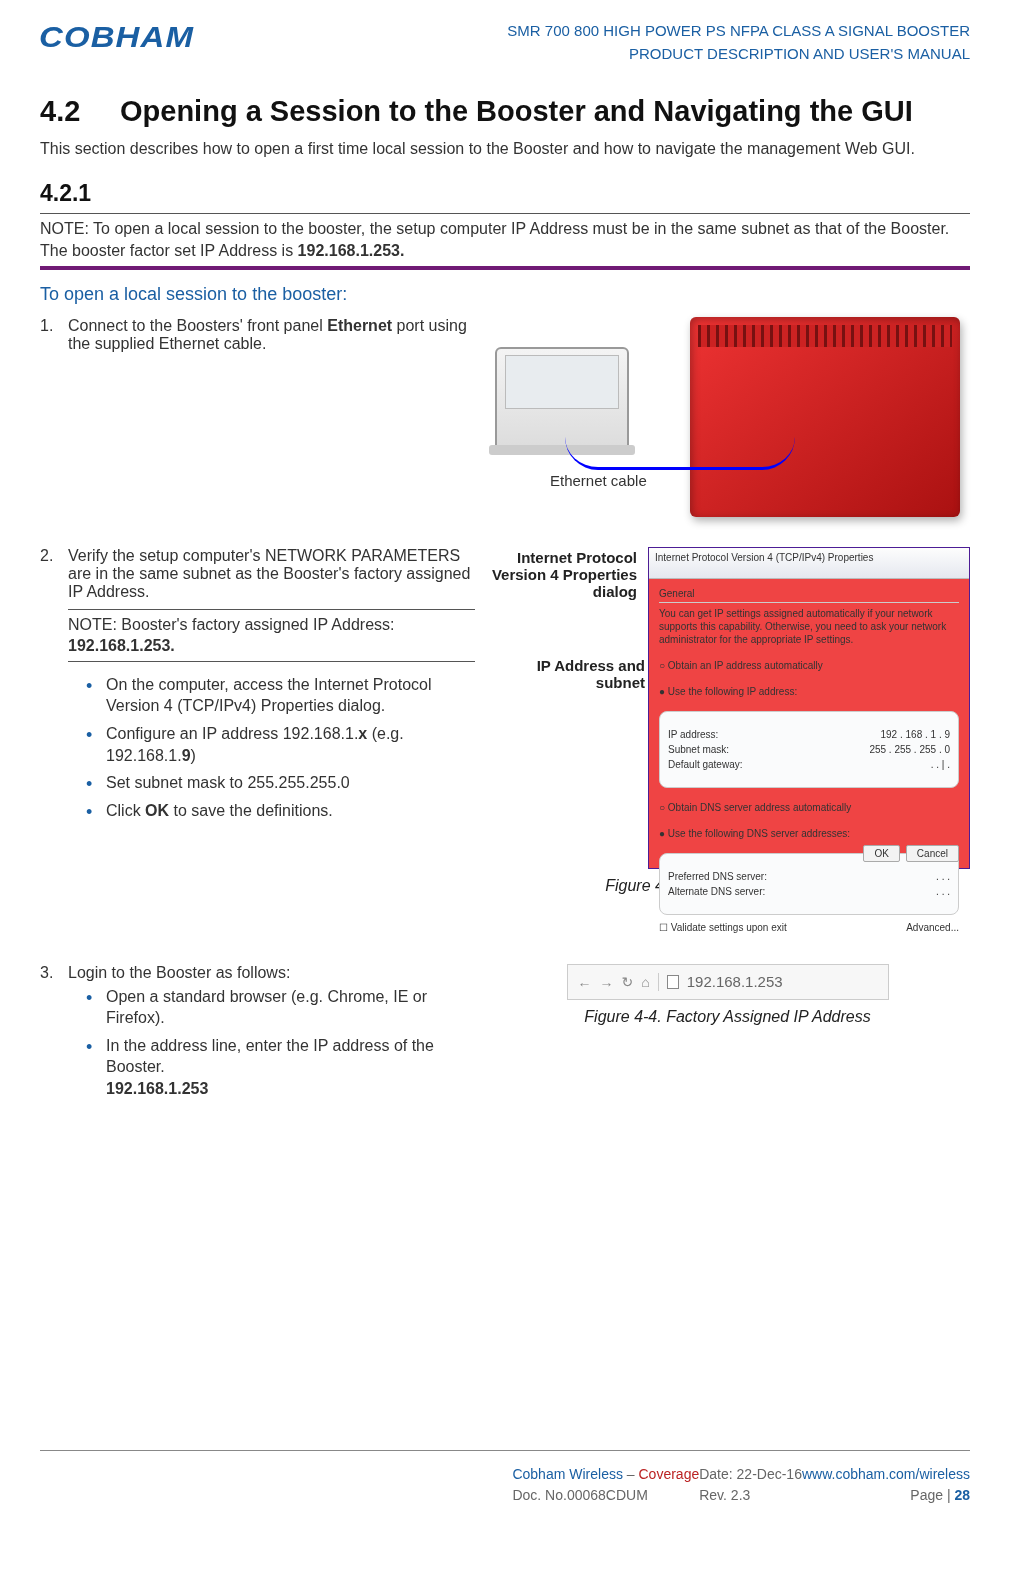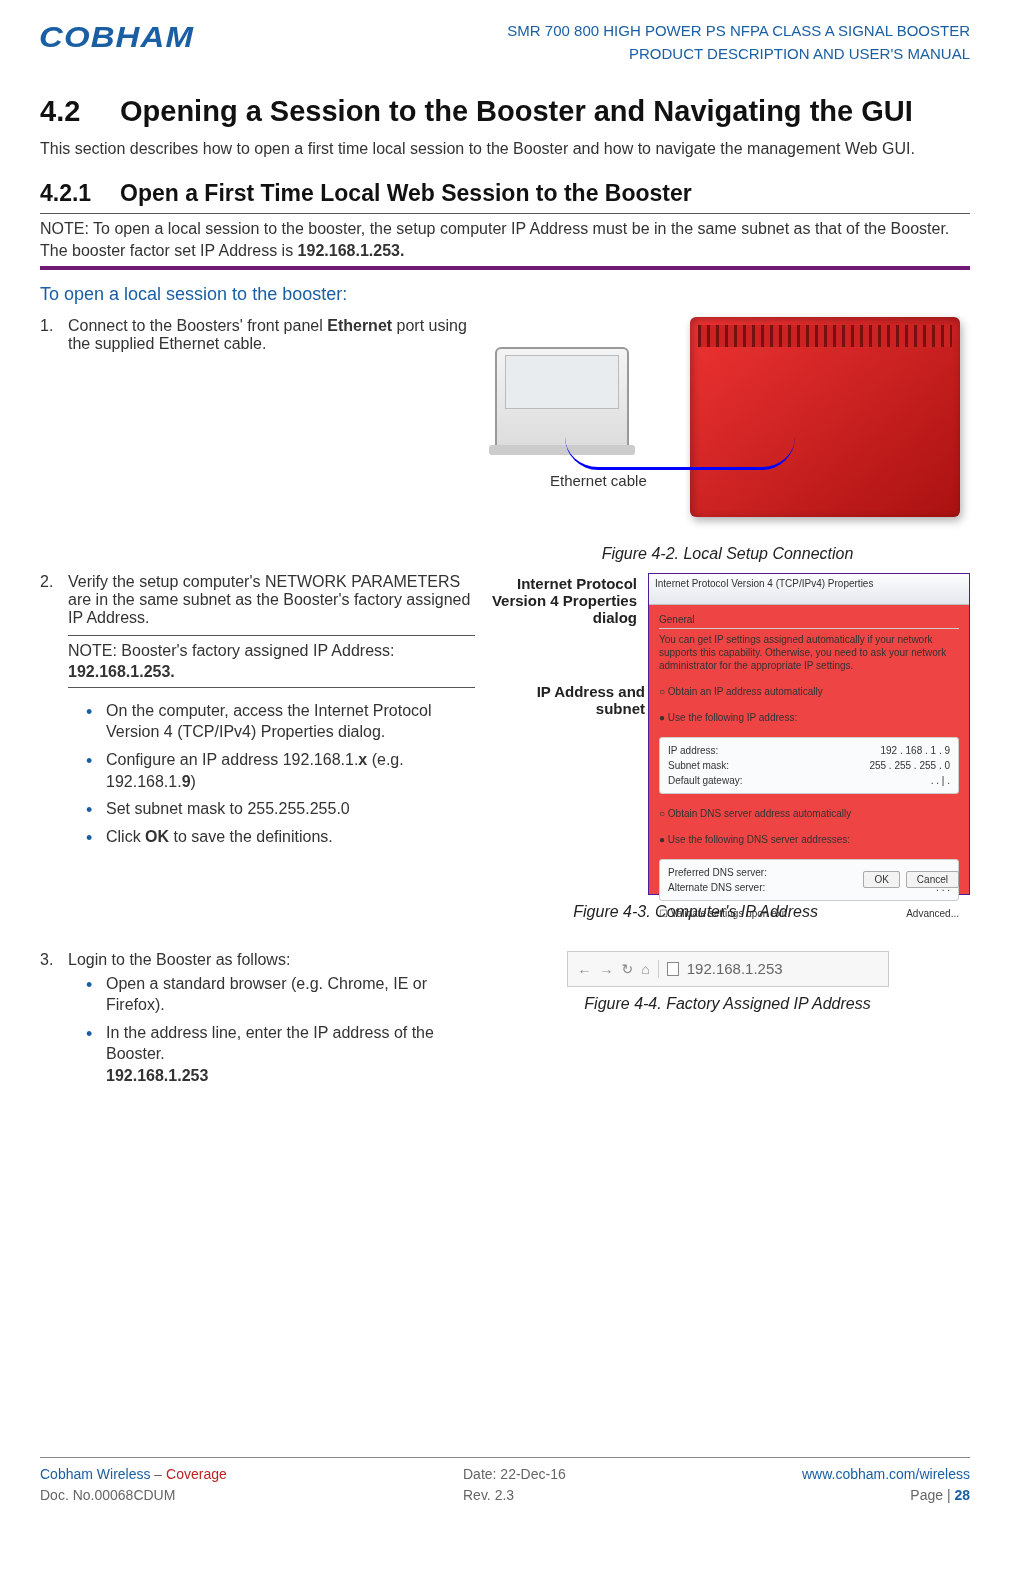--- a/index.html
+++ b/index.html
@@ -137,45 +137,45 @@
   }
   .red-box .fins { position:absolute; top:8px; left:8px; right:8px; height:22px; background:repeating-linear-gradient(90deg,#711,#711 3px,#c22 3px,#c22 9px);}
   .cable { position:absolute; left:80px; top:120px; width:230px; height:30px; border-bottom:3px solid #00f; border-radius: 0 0 60px 60px;}
   .eth-label { position:absolute; left:65px; top:155px; font-size:15px;}
   .dialog-shot {
     width: 320px; height: 320px; background:#ef4444; border:1px solid #4c1d95; position:relative;
     margin-left:auto; font-size:10px; font-family:Liberation Sans, sans-serif;
   }
   .dialog-shot .titlebar { height:22px; background:linear-gradient(#fdfdfd,#e5e8ef); border-bottom:1px solid #bbb; font-size:10px; padding:4px 6px;}
   .dialog-inner { padding:8px 10px; color:#333; line-height:1.3;}
-  .dialog-inner .group { border:1px solid #ccc; border-radius:3px; padding:4px 8px; margin:6px 0; background:#fafbfc;}
+  .dialog-inner .group { border:1px solid #ccc; border-radius:8px; padding:14px 8px; margin:6px 0; background:#fafbfc;}
   .radio { margin:13px 0;}
   .field-row { display:flex; justify-content:space-between; margin:2px 0;}
   .field-row .val { text-align:right;}
   .btn-row { position:absolute; bottom:6px; right:10px; display:flex; gap:6px;}
   .btn-row .b { background:#f3f3f3; border:1px solid #aaa; padding:2px 10px; border-radius:2px; font-size:10px;}
   .right-annot { position:absolute; font-size:15px; color:#222; text-align:right;font-weight:bold;}
   .browser-bar {
     width: 300px; margin:0 auto 4px auto; height:34px; background:#f7f7f7;
     border:1px solid #ccc; display:flex; align-items:center; gap:8px; padding:0 10px;
     font-size:15px;
   }
   .browser-bar .nav-ic { color:#888; font-size:14px;}
   .browser-bar .divider { width:1px; height:18px; background:#ccc;}
   .browser-bar .file-ic { width:10px; height:12px; background:#fff; border:1px solid #888;}
   .url-text { color:#666;}
   .footer {
     position: absolute;
     bottom: 14px;
     left: 40px; right: 40px;
     border-top: 1px solid #888;
-    padding-top: 6px;
+    padding-top: 13px;
     font-size: 14px;
     display: flex;
-    justify-content: space-between;
+    justify-content: flex-end;
     color: #1a5fa3;
   }
   .footer .col { line-height:1.5;}
   .footer .grey { color:#666;}
   .footer .red { color:#b22;}
   strong.b { font-weight:bold;}
 </style>
 </head>
 <body>
 
@@ -189,21 +189,20 @@
   </div>
 
   <h2 class="section-title">
     <span class="num">4.2</span>
     <span>Opening a Session to the Booster and Navigating the GUI</span>
   </h2>
   <p class="body-text">This section describes how to open a first time local session to the Booster and how to navigate the management Web GUI.</p>
 
   <h3 class="subsection-title">
     <span class="num">4.2.1</span>
-    <span>Open a First Time Local Web Session to the Booster</span>
   </h3>
 
   <div class="note-box">
     <span>NOTE: </span><span>To open a local session to the booster, the setup computer IP Address must be in the same subnet as that of the Booster. The booster factor set IP Address is </span><strong class="b">192.168.1.253.</strong>
   </div>
 
   <div class="blue-head">To open a local session to the booster:</div>
 
   <div class="two-col">
     <div class="left-col">
@@ -218,21 +217,20 @@
     </div>
     <div class="right-col">
       <div class="diagram1">
         <div class="laptop"></div>
         <div class="red-box">
             <div class="fins"></div>
           </div>
         <div class="cable"></div>
         <div class="eth-label">Ethernet cable</div>
       </div>
-      <div class="fig-caption">Figure 4-2. Local Setup Connection</div>
     </div>
   </div>
 
   <div class="two-col" style="margin-top:10px;">
     <div class="left-col">
       <ol class="steps">
         <li class="step-item">
           <div class="step-num">2.</div>
           <div class="step-body">
             <div>Verify the setup computer's NETWORK PARAMETERS are in the same subnet as the Booster's factory assigned IP Address.</div>

